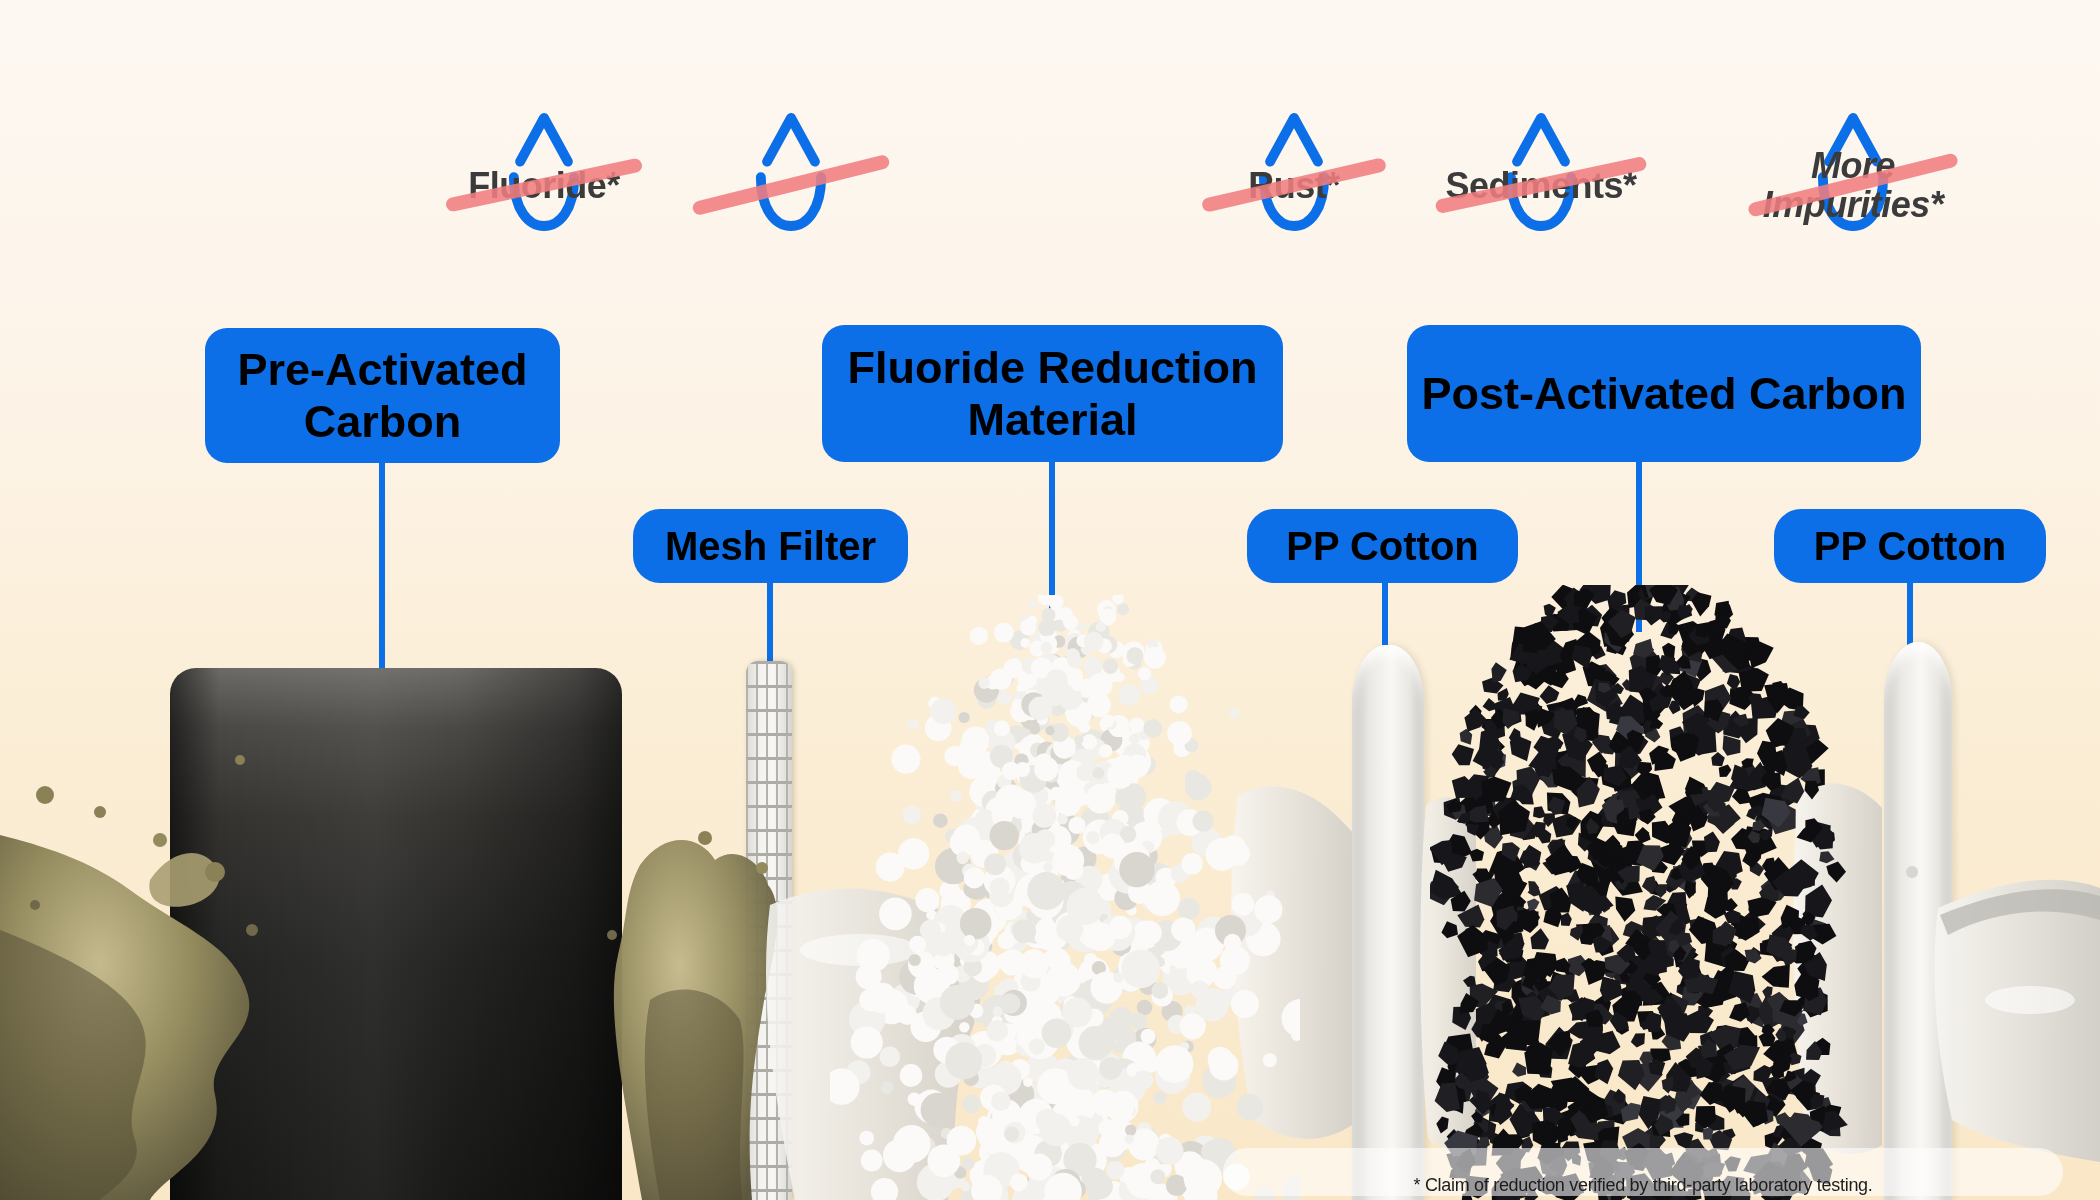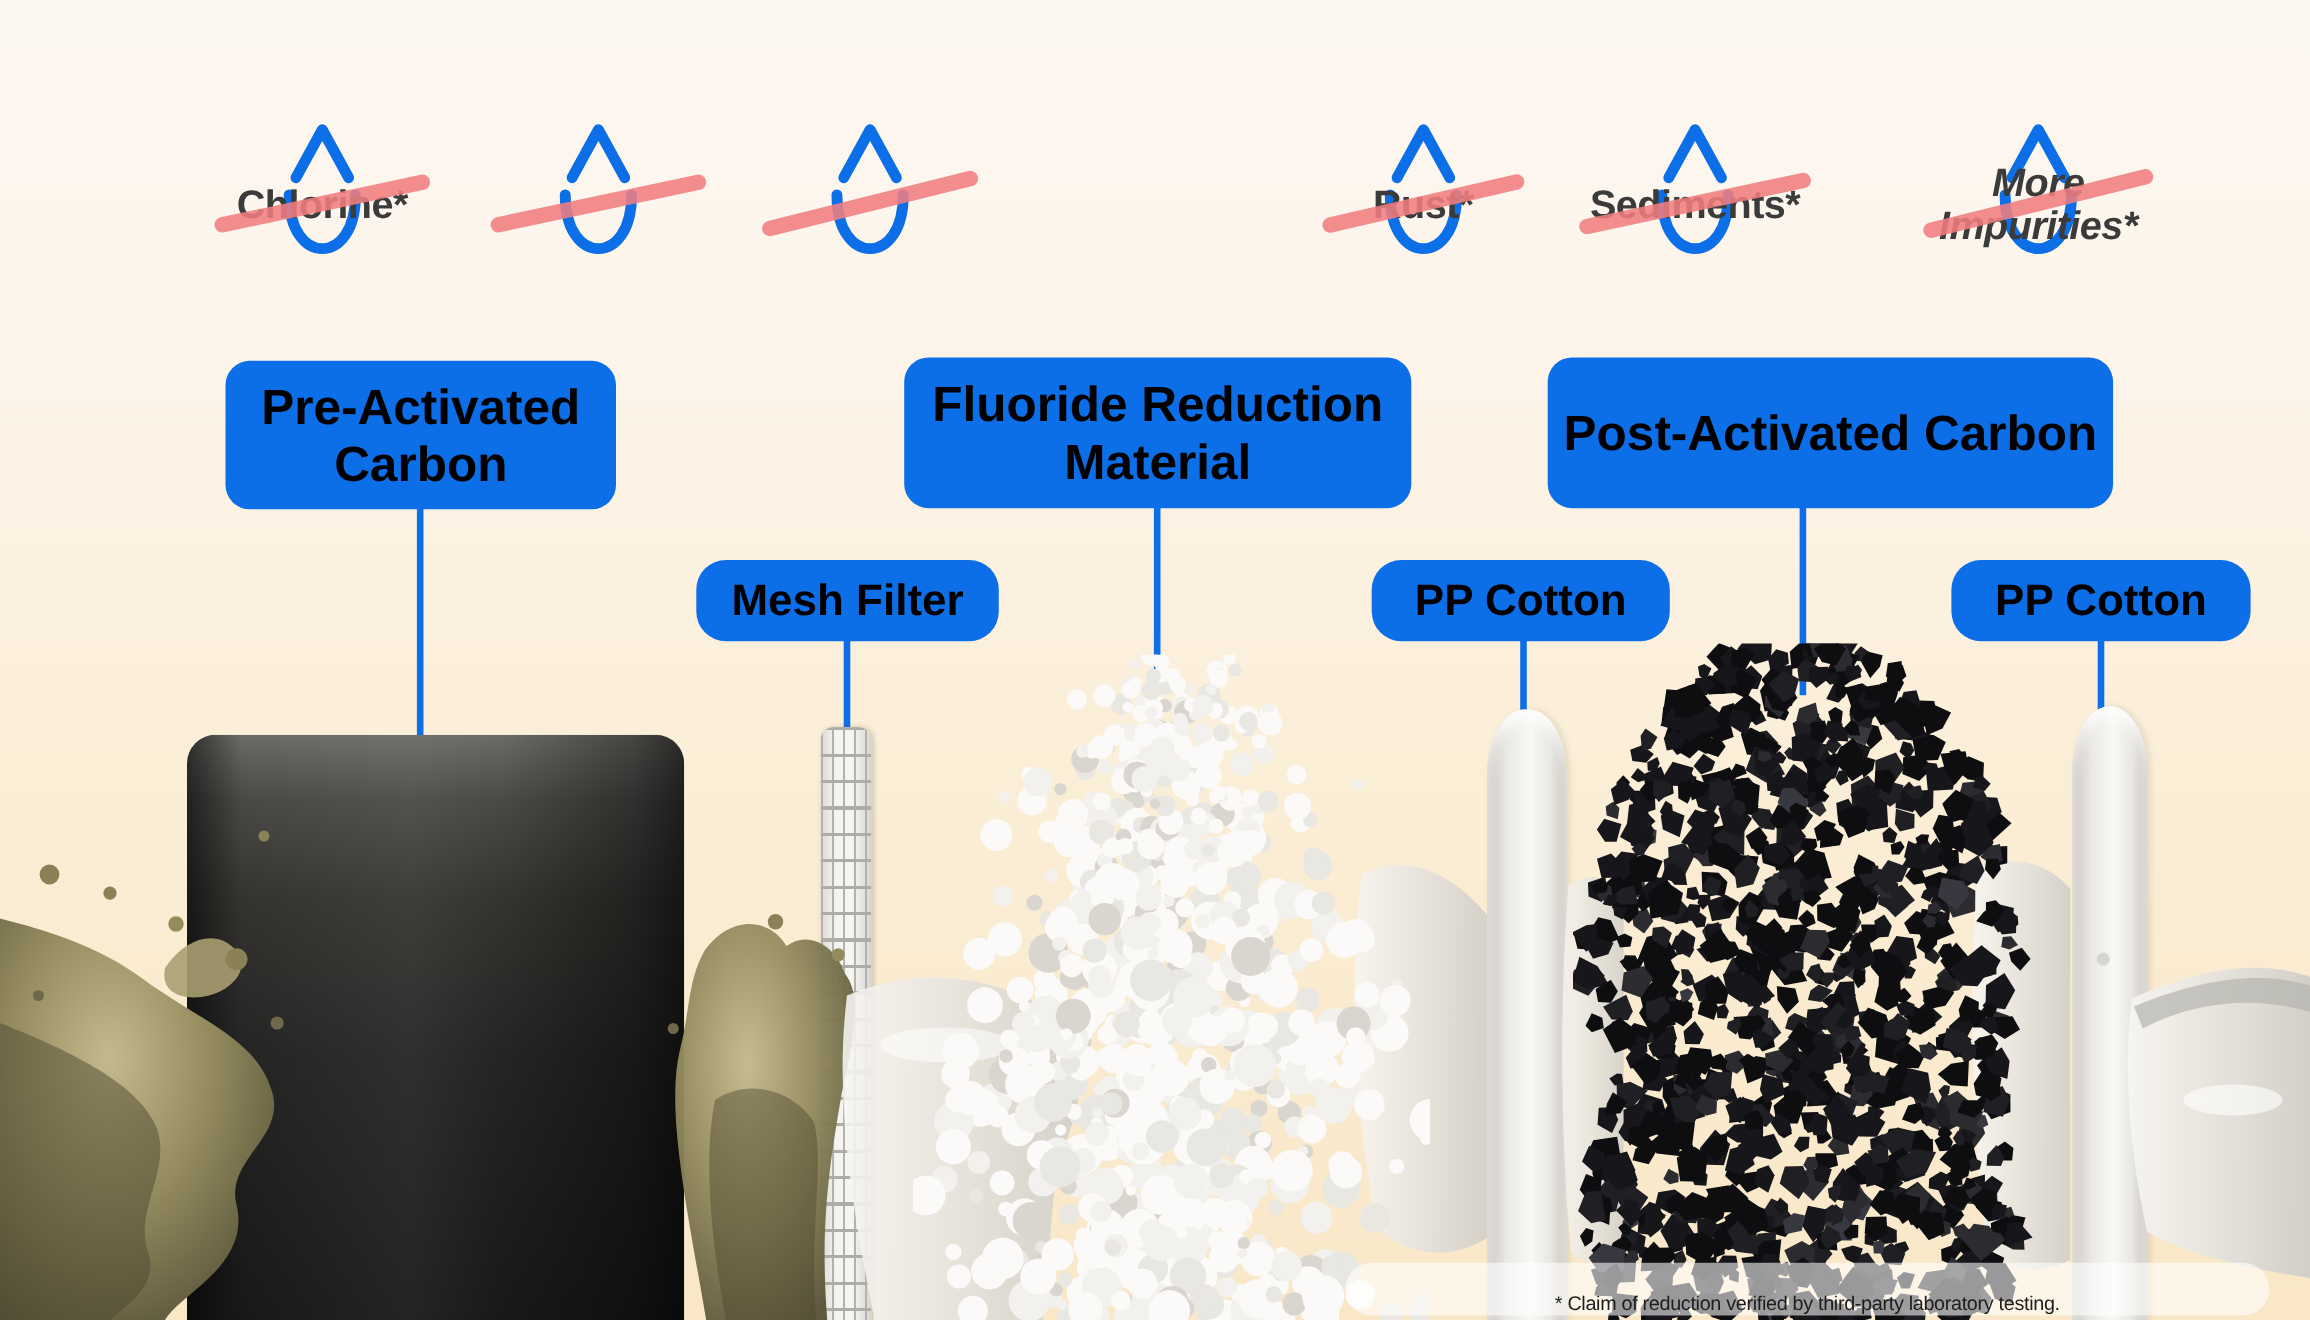--- a/index.html
+++ b/index.html
@@ -1869,36 +1869,29 @@
       <polygon points="92.6,512.9 108.4,498.7 121.3,503.8 118.7,522.5 101.4,524.6" fill="#0e0e11"></polygon>
       <polygon points="295.4,335.9 306.8,344.4 301.0,359.4 288.4,356.9 283.7,349.1" fill="#202024"></polygon>
       <polygon points="256.3,367.4 253.1,374.8 244.9,375.2 243.2,368.7 250.3,361.1" fill="#0e0e11"></polygon>
       <polygon points="31.9,568.2 40.0,563.2 46.0,577.5 36.3,587.9 25.8,579.9" fill="#0e0e11"></polygon>
       <polygon points="203.6,362.6 206.0,372.5 195.6,377.5 186.5,367.9 196.4,359.2" fill="#17171b"></polygon>
       <polygon points="252.3,231.0 253.2,238.8 245.7,241.4 241.8,235.3 246.0,226.5" fill="#0e0e11"></polygon>
       <polygon points="42.0,212.7 26.0,213.1 21.8,195.6 34.6,191.0 47.1,202.9" fill="#17171b"></polygon>
       <polygon points="56.8,479.0 43.7,490.0 24.9,486.9 30.1,466.6 49.1,461.9" fill="#17171b"></polygon>
     </svg>
 
-  <div class="contam" style="left:163px;">
+
+  <div class="contam" style="left:414px;">
     <svg class="drop-svg" viewBox="0 0 100 132">
       <path d="M27 55 L50 13 L73 55" fill="none" stroke="#0d6fe8" stroke-width="9.5" stroke-linecap="round" stroke-linejoin="round"></path>
       <path d="M21 70 C21 101 35 117 50 117 C65 117 79 101 79 70" fill="none" stroke="#0d6fe8" stroke-width="9.5" stroke-linecap="round"></path>
     </svg>
     <div class="contam-label">
-        <span>Chlorine*</span>
+        <span>Fluoride*</span>
       </div>
-    <div class="strike" style="width:200px;transform:translateX(-50%) rotate(-12deg);"></div>
-  </div>
-
-  <div class="contam" style="left:414px;">
-    <svg class="drop-svg" viewBox="0 0 100 132">
-      <path d="M27 55 L50 13 L73 55" fill="none" stroke="#0d6fe8" stroke-width="9.5" stroke-linecap="round" stroke-linejoin="round"></path>
-      <path d="M21 70 C21 101 35 117 50 117 C65 117 79 101 79 70" fill="none" stroke="#0d6fe8" stroke-width="9.5" stroke-linecap="round"></path>
-    </svg>
     <div class="strike" style="width:200px;transform:translateX(-50%) rotate(-12deg);"></div>
   </div>
 
   <div class="contam narrow" style="left:661px;">
     <svg class="drop-svg" viewBox="0 0 100 132">
       <path d="M27 55 L50 13 L73 55" fill="none" stroke="#0d6fe8" stroke-width="9.5" stroke-linecap="round" stroke-linejoin="round"></path>
       <path d="M21 70 C21 101 35 117 50 117 C65 117 79 101 79 70" fill="none" stroke="#0d6fe8" stroke-width="9.5" stroke-linecap="round"></path>
     </svg>
     <div class="strike" style="width:202px;transform:translateX(-50%) rotate(-14deg);"></div>
   </div>

